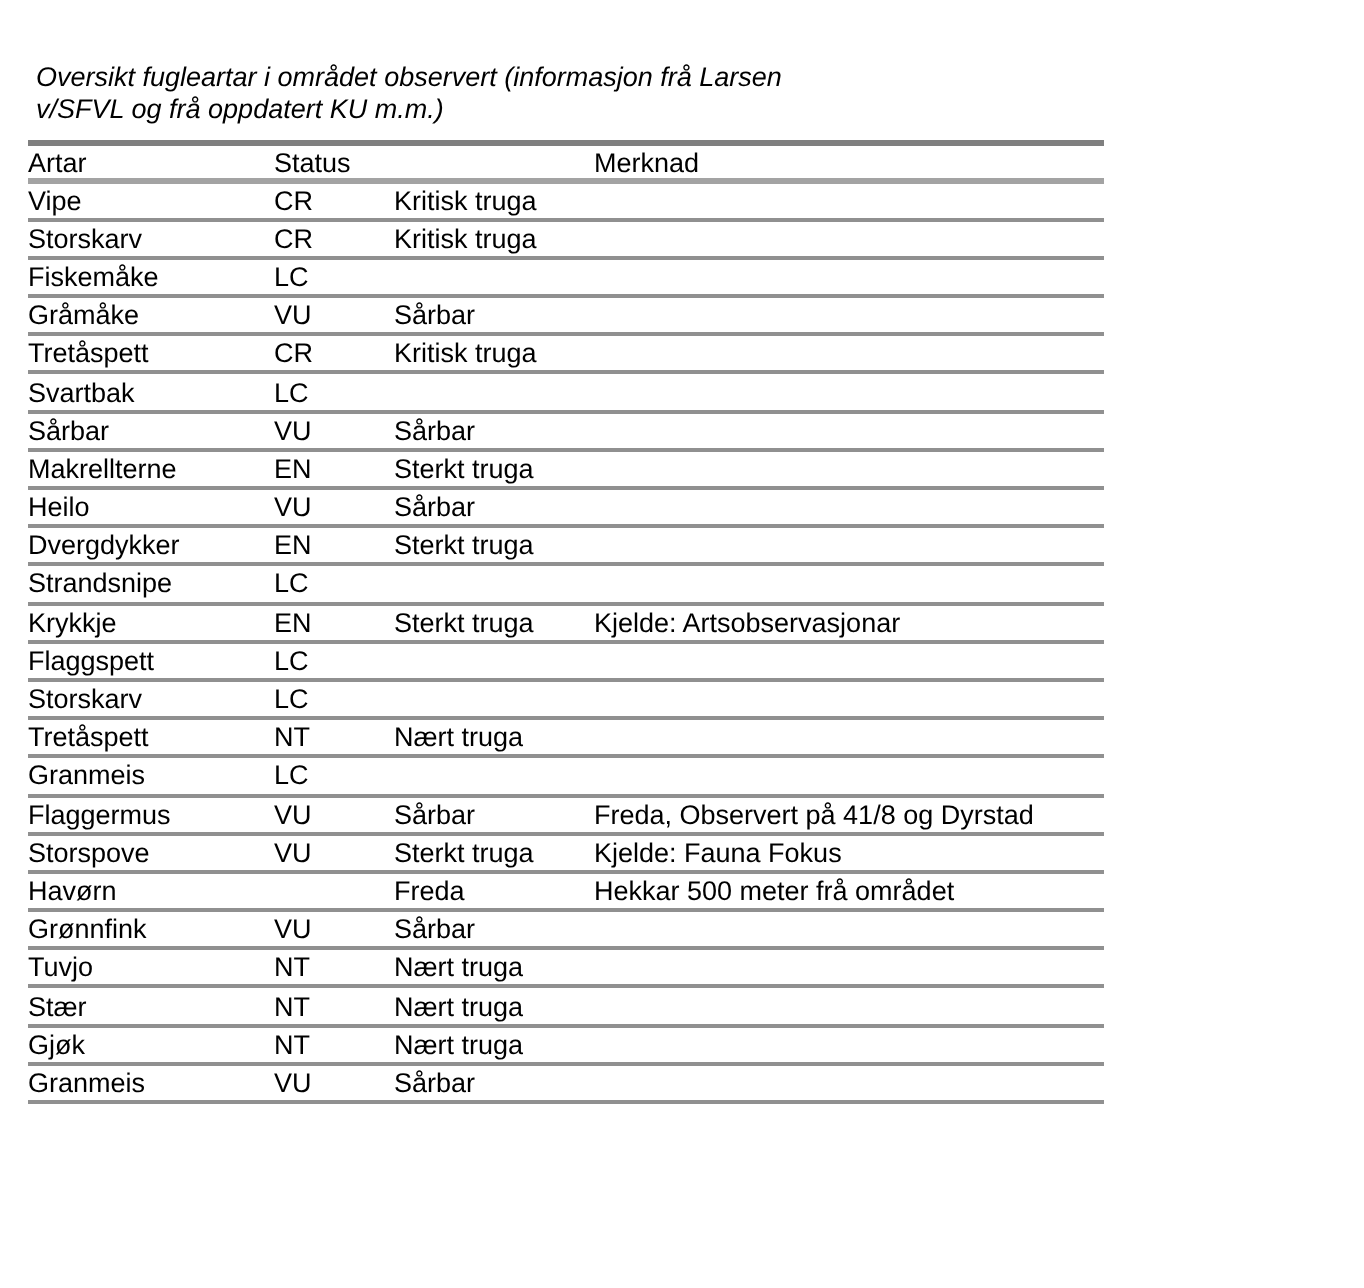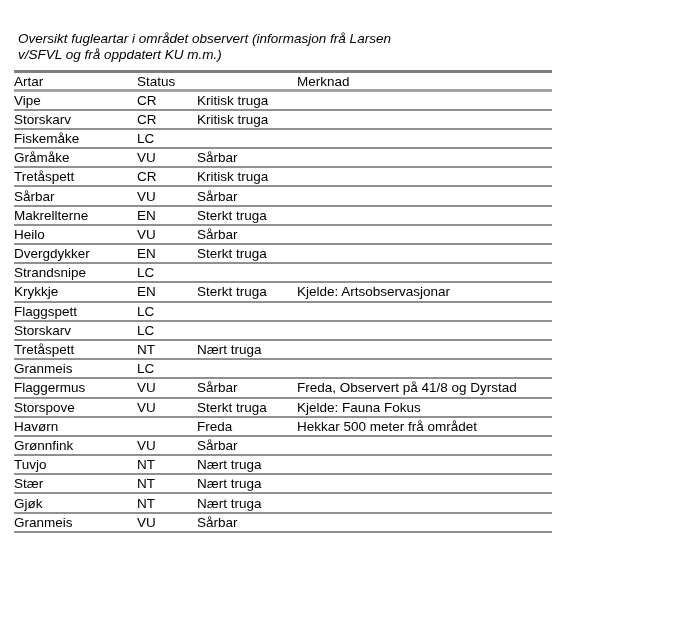--- a/index.html
+++ b/index.html
@@ -101,20 +101,26 @@
           <td class="c3">Sårbar</td>
           <td class="c4"></td>
         </tr>
         <tr>
           <td class="c1 bold">Tretåspett</td>
           <td class="c2 bold">CR</td>
           <td class="c3">Kritisk truga</td>
           <td class="c4"></td>
         </tr>
         <tr>
+          <td class="c1 bold">Svartbak</td>
+          <td class="c2">LC</td>
+          <td class="c3"></td>
+          <td class="c4"></td>
+        </tr>
+        <tr>
           <td class="c1 bold">Sårbar</td>
           <td class="c2 bold">VU</td>
           <td class="c3">Sårbar</td>
           <td class="c4"></td>
         </tr>
         <tr>
           <td class="c1 bold">Makrellterne</td>
           <td class="c2 bold">EN</td>
           <td class="c3">Sterkt truga</td>
           <td class="c4"></td>

